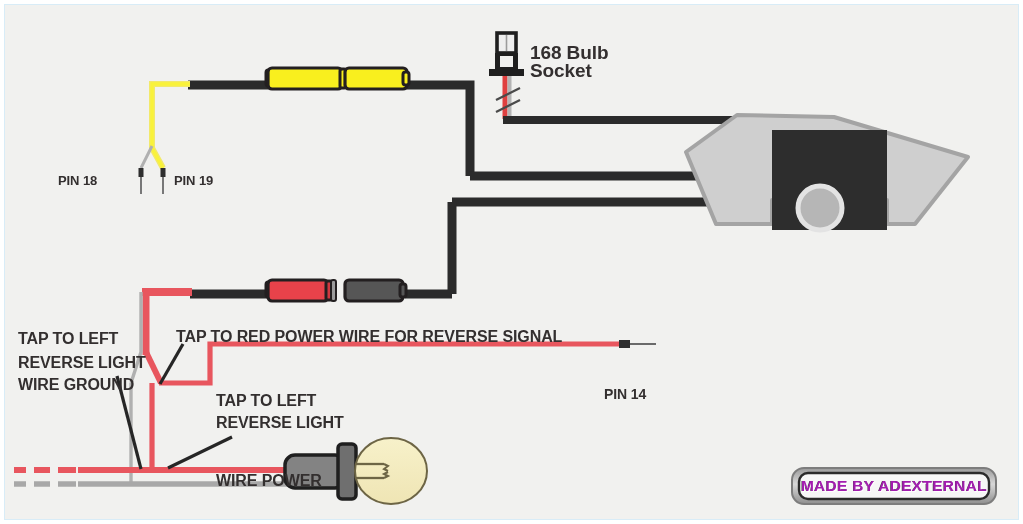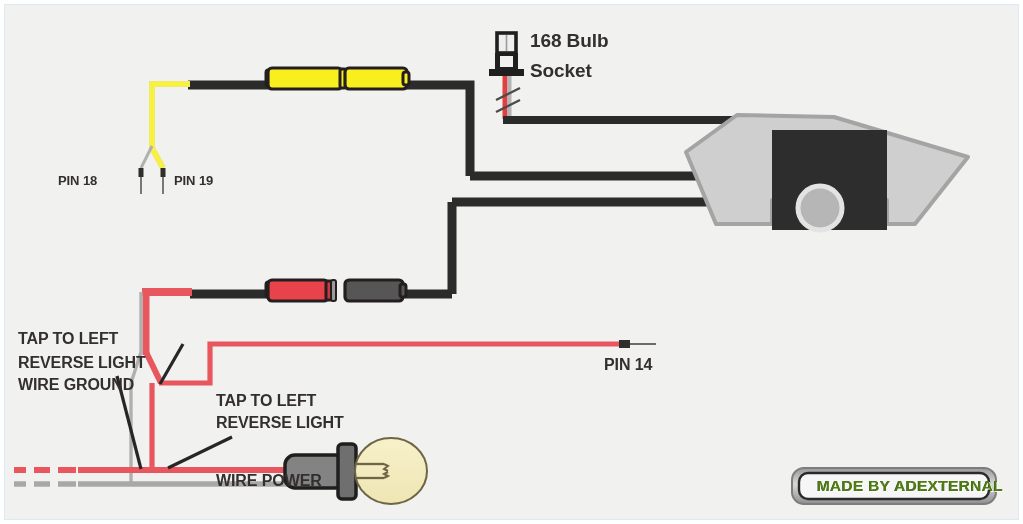--- a/index.html
+++ b/index.html
@@ -44,43 +44,44 @@
   .lbl-pin {
     font-size: 13px;
   }
   .lbl-socket {
     font-size: 19px;
   }
   .lbl-tap {
     font-size: 16px;
   }
   .lbl-pin14 {
-    font-size: 16px;
+    font-size: 14px;
+    margin-top: 31px;
   }
   #watermark {
     position: absolute;
     left: 790px;
     top: 466px;
     width: 208px;
     height: 40px;
   }
   #watermark-text {
     position: absolute;
-    left: 16px;
+    left: 0;
     top: 0;
     width: 208px;
     height: 40px;
     display: flex;
     align-items: center;
     justify-content: center;
     font-family: "Liberation Sans", sans-serif;
     font-weight: bold;
     font-size: 15.5px;
     letter-spacing: 0.3px;
-    color: #4d7c0f;
+    color: #a21caf;
     text-shadow: 0.8px 0.8px 0 #ffffff, -0.4px -0.4px 0 #3a3a3a;
   }
 </style>
 </head>
 <body>
 
 <div id="root">
   <div id="canvas-border"></div>
 
   <svg id="diagram" viewBox="0 0 1023 524">
@@ -242,27 +243,28 @@
     <g>
       <line x1="117" y1="376" x2="141" y2="469" stroke="#262626" stroke-width="3.2"></line>
       <line x1="183" y1="344" x2="160" y2="384" stroke="#262626" stroke-width="3.2"></line>
       <line x1="232" y1="437" x2="168" y2="468" stroke="#262626" stroke-width="3.2"></line>
     </g>
   </svg>
 
   <div class="lbl lbl-pin" style="left:58px; top:172px;">PIN 18</div>
   <div class="lbl lbl-pin" style="left:174px; top:172px;text-align:center;">PIN 19</div>
 
-  <div class="lbl lbl-socket" style="left:530px; top:28px;">168 Bulb</div>
+  <div class="lbl lbl-socket" style="left:530px; top:40px;">168 Bulb</div>
   <div class="lbl lbl-socket" style="left:530px; top:58px;">Socket</div>
 
   <div class="lbl lbl-tap" style="left:18px; top:328px;">TAP TO LEFT</div>
   <div class="lbl lbl-tap" style="left:18px; top:352px;">REVERSE LIGHT</div>
   <div class="lbl lbl-tap" style="left:18px; top:374px;">WIRE GROUND</div>
 
+  <div class="lbl lbl-tap" style="left:176px; top:326px;">TAP TO RED POWER WIRE FOR REVERSE SIGNAL</div>
 
   <div class="lbl lbl-tap" style="left:216px; top:390px;">TAP TO LEFT</div>
   <div class="lbl lbl-tap" style="left:216px; top:412px;">REVERSE LIGHT</div>
   <div class="lbl lbl-tap" style="left:216px; top:434px;margin-top:36px;">WIRE POWER</div>
 
   <div class="lbl lbl-pin14" style="left:604px; top:354px;">PIN 14</div>
 
   <div id="watermark">
     <svg width="208" height="40" viewBox="0 0 208 40">
       <rect x="2" y="2" width="204" height="36" rx="12" fill="url(#wmGrad)" stroke="#7d7d7d" stroke-width="2"></rect>

